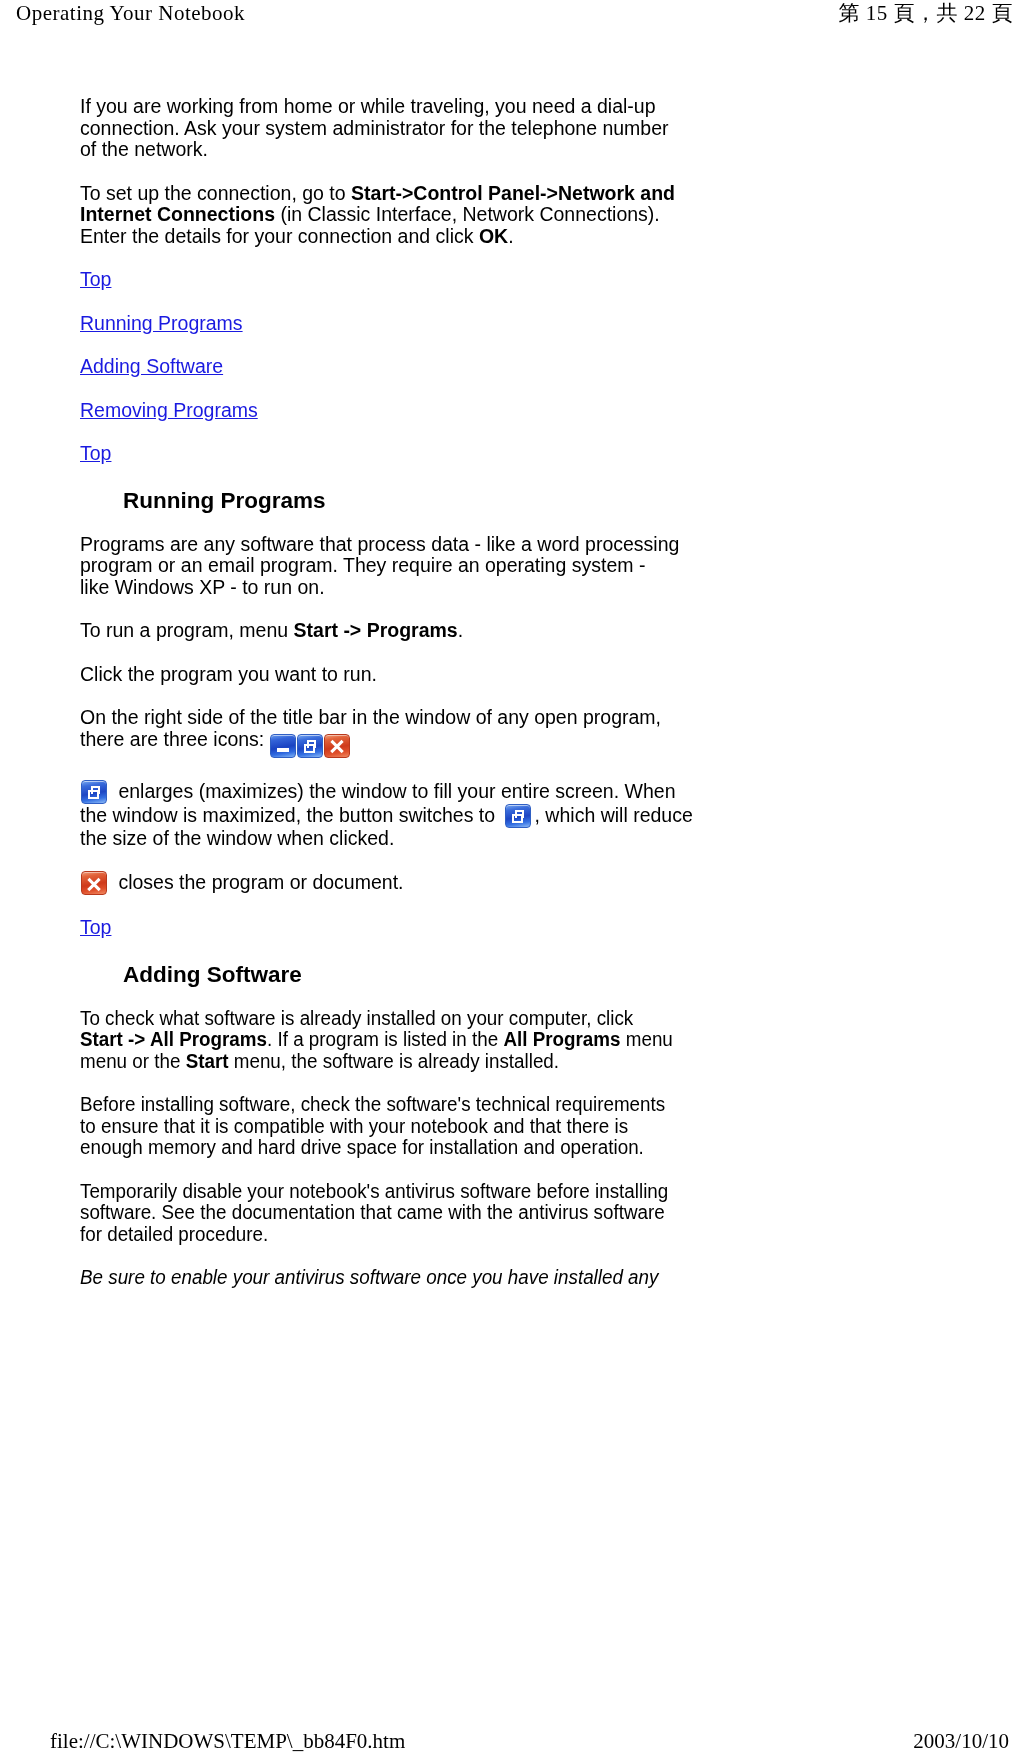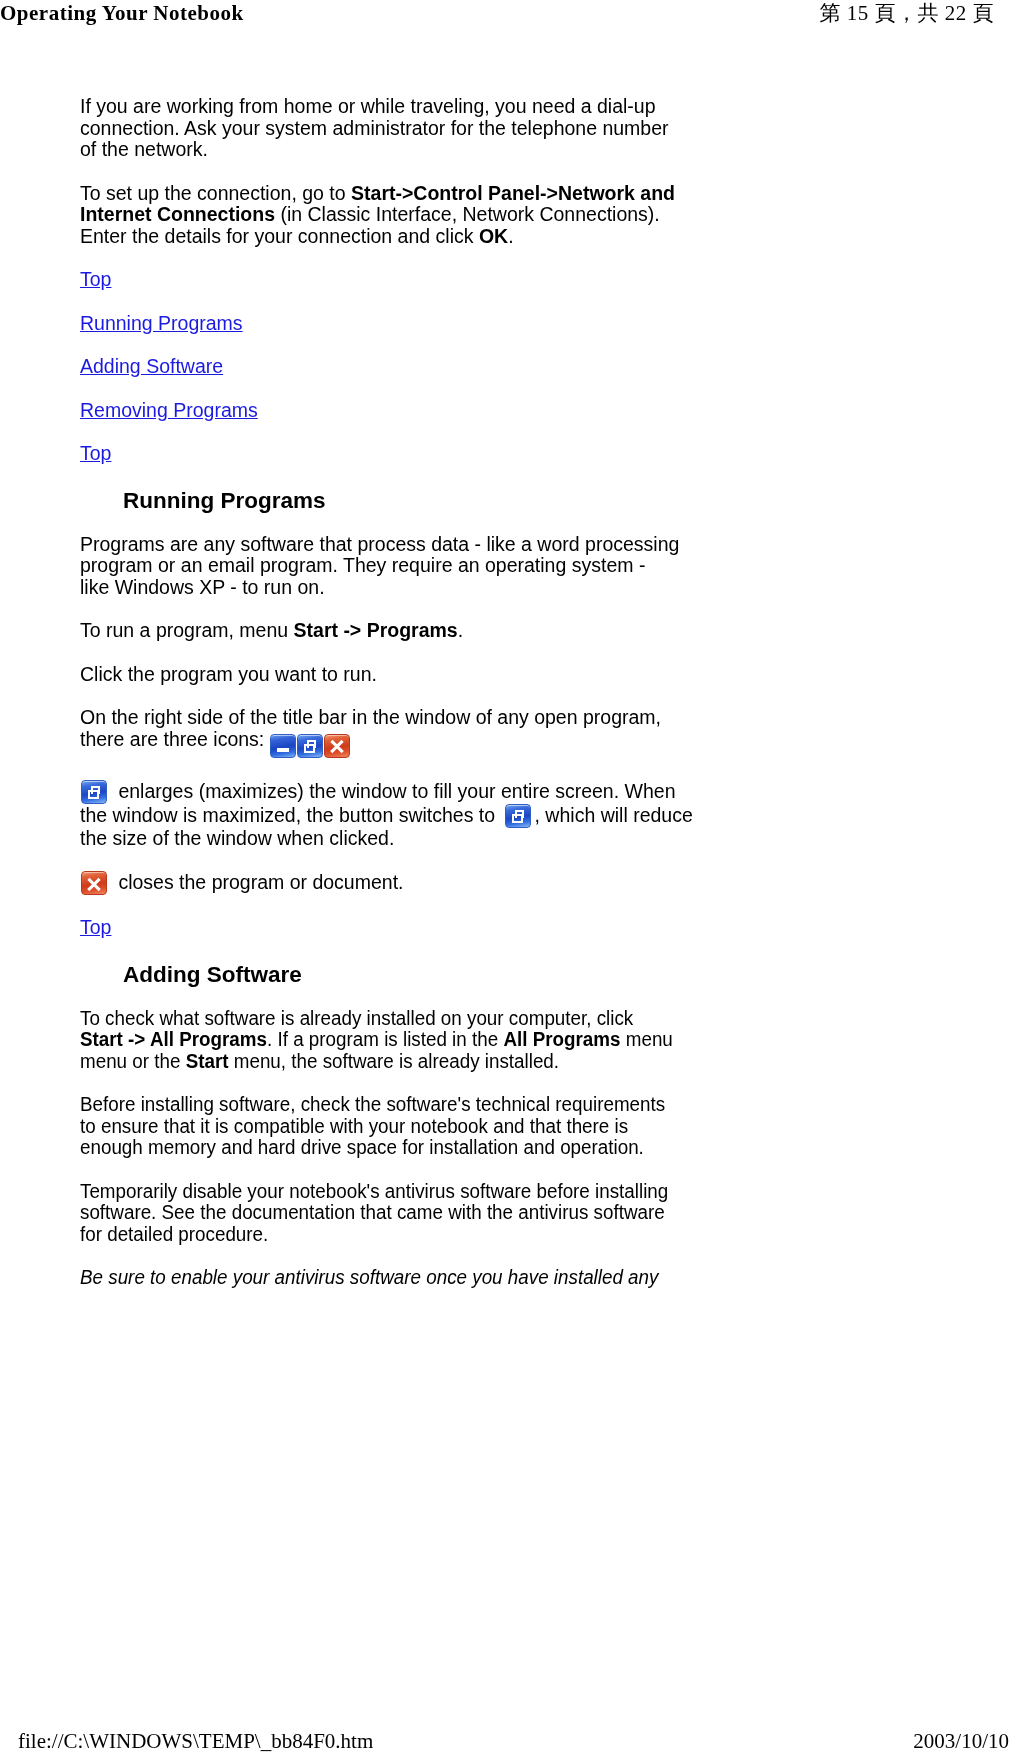--- a/index.html
+++ b/index.html
@@ -25,40 +25,40 @@
     height: 34px;
     display: flex;
     align-items: flex-start;
     justify-content: space-between;
     font-family: "Liberation Serif", serif;
     font-size: 21px;
     line-height: 26px;
     color: #000;
     white-space: nowrap;
   }
-  .print-header .ph-left { padding-left: 0; letter-spacing: .5px; font-weight: bold; }
-  .print-header .ph-right { padding-right: 19px; letter-spacing: .5px; }
+  .print-header .ph-left { padding-left: 16px; letter-spacing: .5px; }
+  .print-header .ph-right { padding-right: 0; letter-spacing: .5px; }
 
   
   .print-footer {
     position: absolute;
     bottom: -4px;
     left: 0;
     width: 1013px;
     height: 30px;
     display: flex;
     align-items: flex-start;
     justify-content: space-between;
     font-family: "Liberation Serif", serif;
     font-size: 21px;
     line-height: 26px;
     color: #000;
     white-space: nowrap;
   }
-  .print-footer .pf-left { padding-left: 18px; }
+  .print-footer .pf-left { padding-left: 18px; margin-left: 32px; }
   .print-footer .pf-right { padding-right: 4px; }
 
   
   .doc {
     position: absolute;
     top: 96px;
     left: 0;
     width: 1013px;
   }
 

